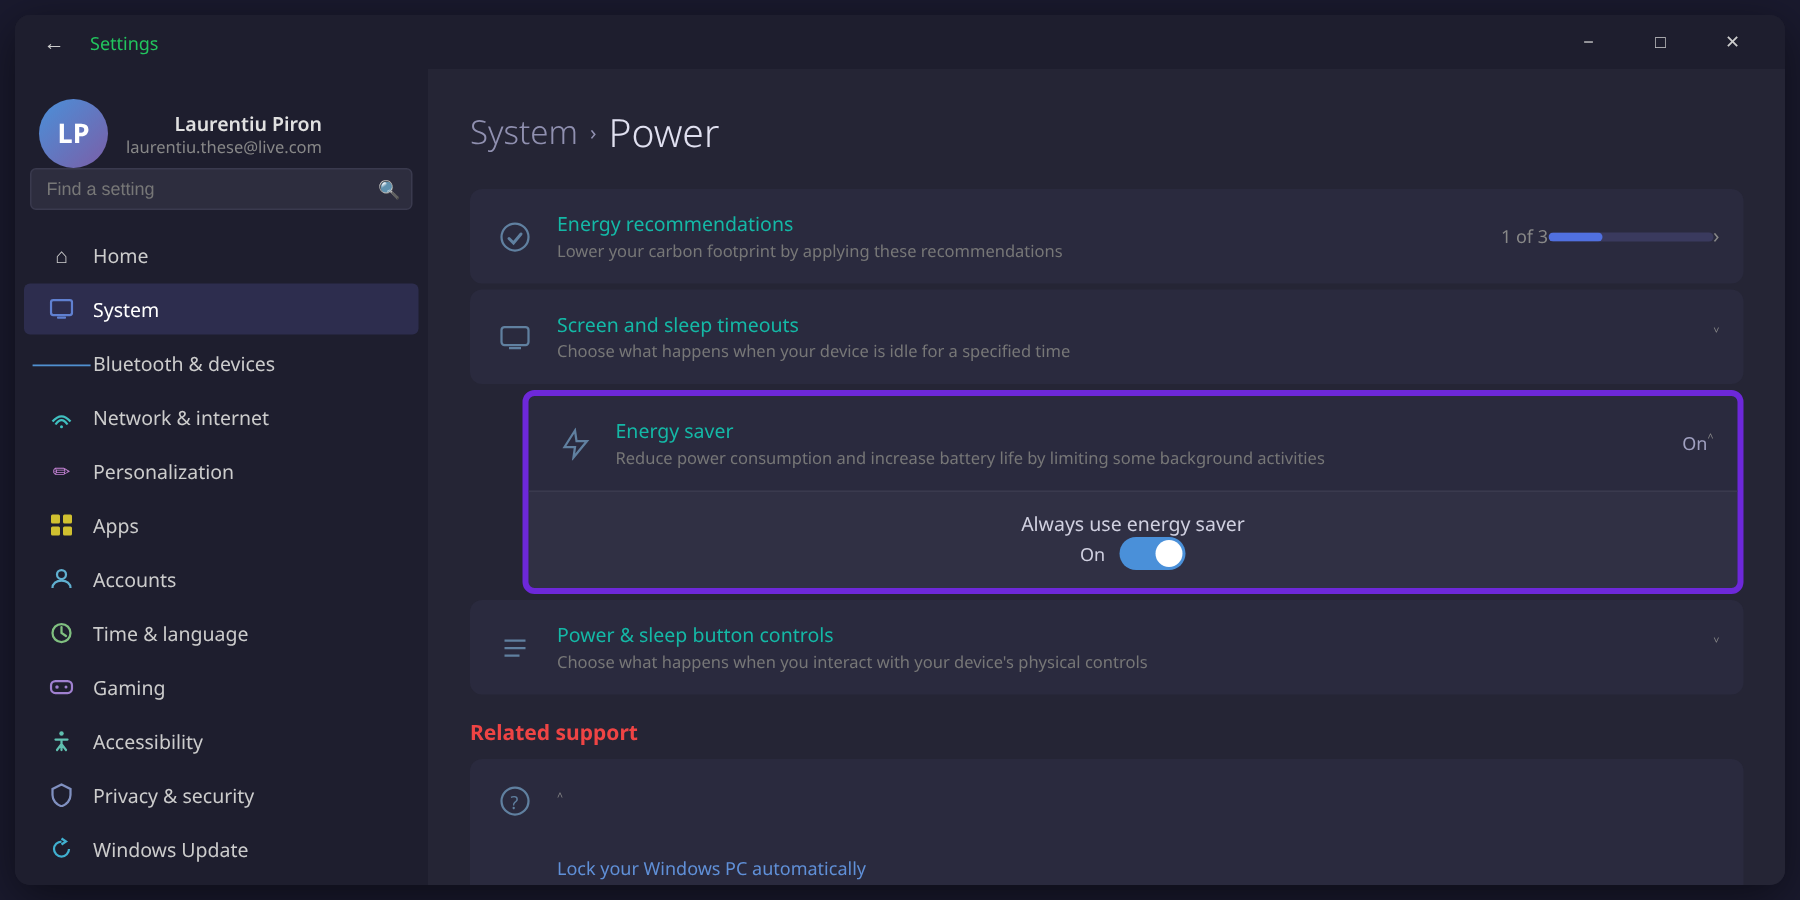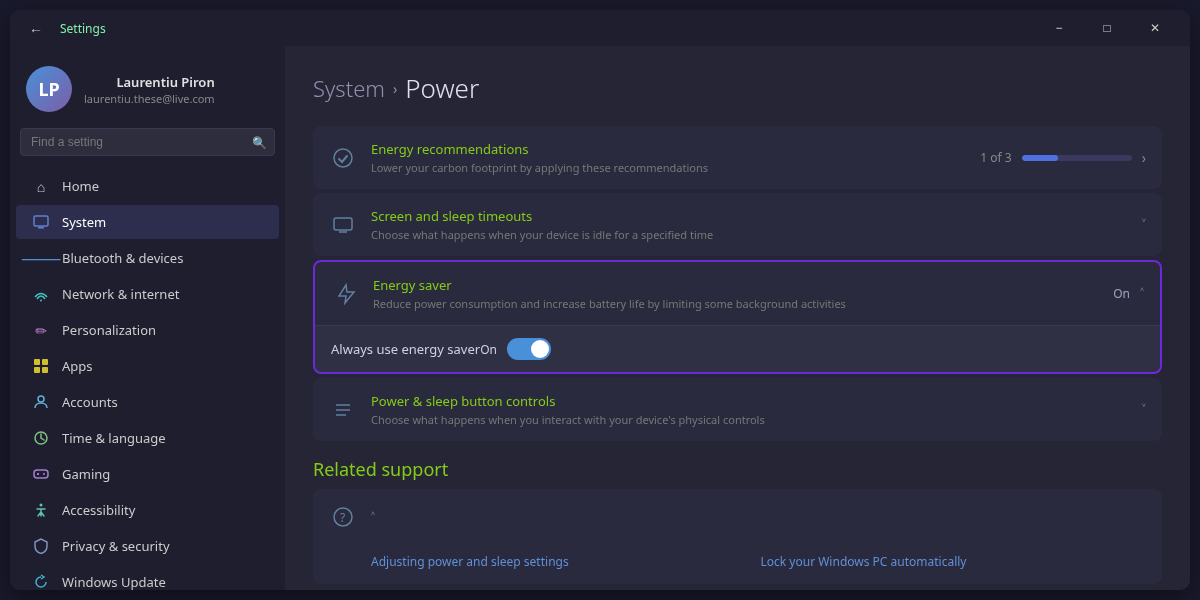--- a/index.html
+++ b/index.html
@@ -40,21 +40,21 @@
     .back-btn {
       width: 28px; height: 28px;
       border-radius: 4px;
       background: transparent;
       border: none;
       color: #ccc;
       cursor: pointer;
       display: flex; align-items: center; justify-content: center;
       font-size: 14px;
     }
-    .titlebar-title { color: #86efac; font-size: 12px; }
+    .titlebar-title { color: #22c55e; font-size: 12px; }
     .titlebar-controls {
       display: flex; gap: 2px;
     }
     .wc-btn {
       width: 46px; height: 32px;
       border: none; background: transparent;
       color: #ccc; cursor: pointer;
       display: flex; align-items: center; justify-content: center;
       font-size: 12px;
       border-radius: 4px;
@@ -71,21 +71,21 @@
       display: flex;
       flex-direction: column;
       padding: 10px 0;
       overflow-y: auto;
       flex-shrink: 0;
     }
     .user-profile {
       display: flex;
       align-items: center;
       gap: 12px;
-      padding: 10px 16px 16px;
+      padding: 10px 16px 0;
     }
     .avatar {
       width: 46px; height: 46px;
       border-radius: 50%;
       background: linear-gradient(135deg, #4a90d9 0%, #7b5ea7 100%);
       display: flex; align-items: center; justify-content: center;
       color: white; font-size: 18px; font-weight: bold;
       flex-shrink: 0;
     }
     .user-info { display: flex; flex-direction: column; align-items: flex-end; }
@@ -166,50 +166,52 @@
       cursor: pointer;
     }
     .card-icon {
       width: 28px; height: 28px;
       display: flex; align-items: center; justify-content: center;
       font-size: 16px;
       color: #9090c0;
       flex-shrink: 0;
     }
     .card-text { flex: 1; }
-    .card-title { color: #84cc16; font-size: 13px; margin-bottom: 2px; }
+    .card-title { color: #14b8a6; font-size: 13px; margin-bottom: 2px; }
     .card-subtitle { color: #777; font-size: 11px; }
     .card-right {
-      display: flex; align-items: center; gap: 10px;
+      display: flex; align-items: center; 
       color: #888; font-size: 12px;
     }
     .progress-bar-wrap {
       width: 110px; height: 6px;
       background: #3a3a5e;
       border-radius: 3px; overflow: hidden;
     }
     .progress-bar-fill {
       height: 100%; background: #5070e0;
       border-radius: 3px;
     }
     .chevron { color: #888; font-size: 14px; }
     
     .energy-saver-card {
       background: #2a2a3e;
-      border: 2px solid #6d28d9;
+      border: 4px solid #6d28d9;
       border-radius: 8px;
       margin-bottom: 4px;
       overflow: hidden;
+      margin-left: 35px;
     }
     .card-inner-row {
       display: flex;
       align-items: center;
       padding: 12px 16px;
       background: rgba(255,255,255,0.03);
       border-top: 1px solid #3a3a4e;
+      flex-direction: column;
     }
     .card-inner-left { color: #d0d0e0; font-size: 13px; }
     .card-inner-right { display: flex; align-items: center; gap: 10px; }
     .on-label { color: #d0d0e0; font-size: 12px; }
     
     .toggle {
       width: 44px; height: 22px;
       background: #4a90d9;
       border-radius: 11px;
       position: relative;
@@ -217,24 +219,24 @@
     }
     .toggle-thumb {
       width: 18px; height: 18px;
       background: white;
       border-radius: 50%;
       position: absolute;
       top: 2px; right: 2px;
     }
     
     .section-label {
-      color: #84cc16;
-      font-size: 18px;
+      color: #ef4444;
+      font-size: 14px;
       margin: 16px 0 8px;
-      font-weight: 400;
+      font-weight: 700;
     }
     .help-card {
       background: #2a2a3e;
       border-radius: 8px;
       overflow: hidden;
     }
     .help-header {
       display: flex;
       align-items: center;
       padding: 14px 16px;
@@ -486,19 +488,18 @@
         <div class="help-header">
           <div class="card-icon">
             <svg width="22" height="22" viewBox="0 0 22 22" fill="none">
                 <circle cx="11" cy="11" r="9" stroke="#6080a0" stroke-width="1.5"></circle>
                 <text x="8" y="16" font-size="12" fill="#6080a0">?</text>
               </svg>
           </div>
           <span class="chevron">˄</span>
         </div>
         <div class="help-links">
-          <a class="help-link">Adjusting power and sleep settings</a>
           <a class="help-link">Lock your Windows PC automatically</a>
         </div>
       </div>
     </div>
   </div>
 </div>
 
 </body></html>

